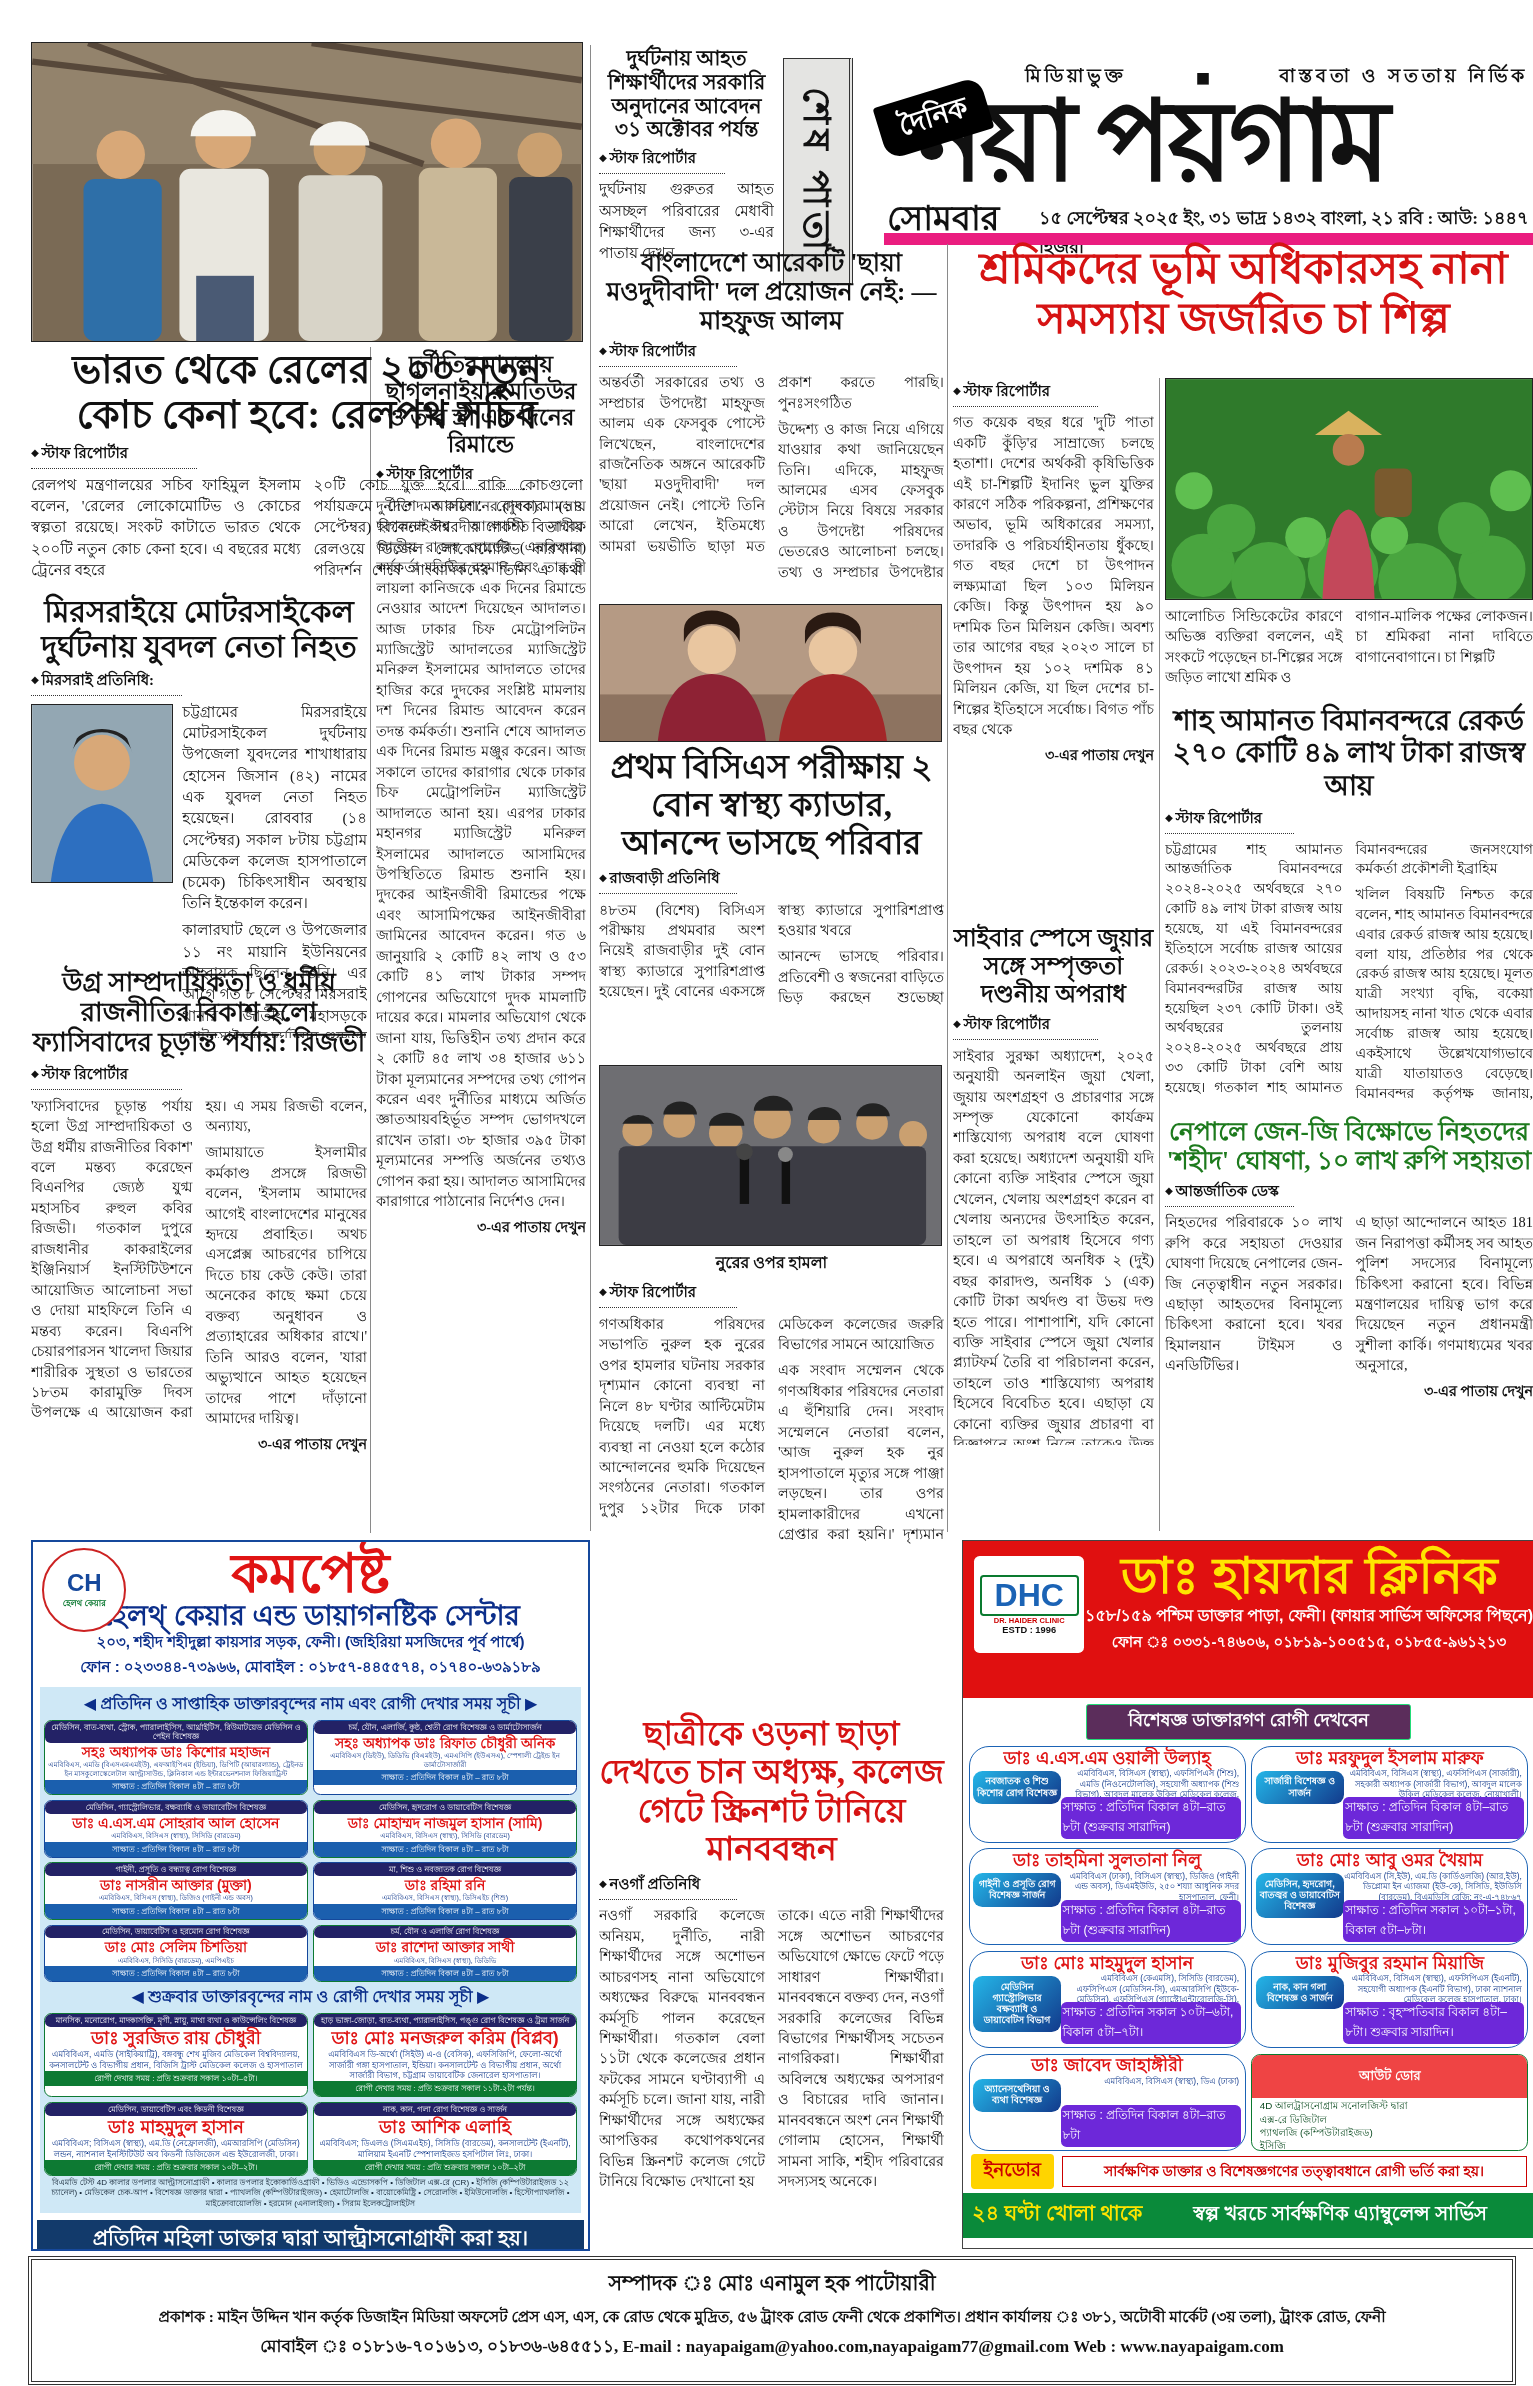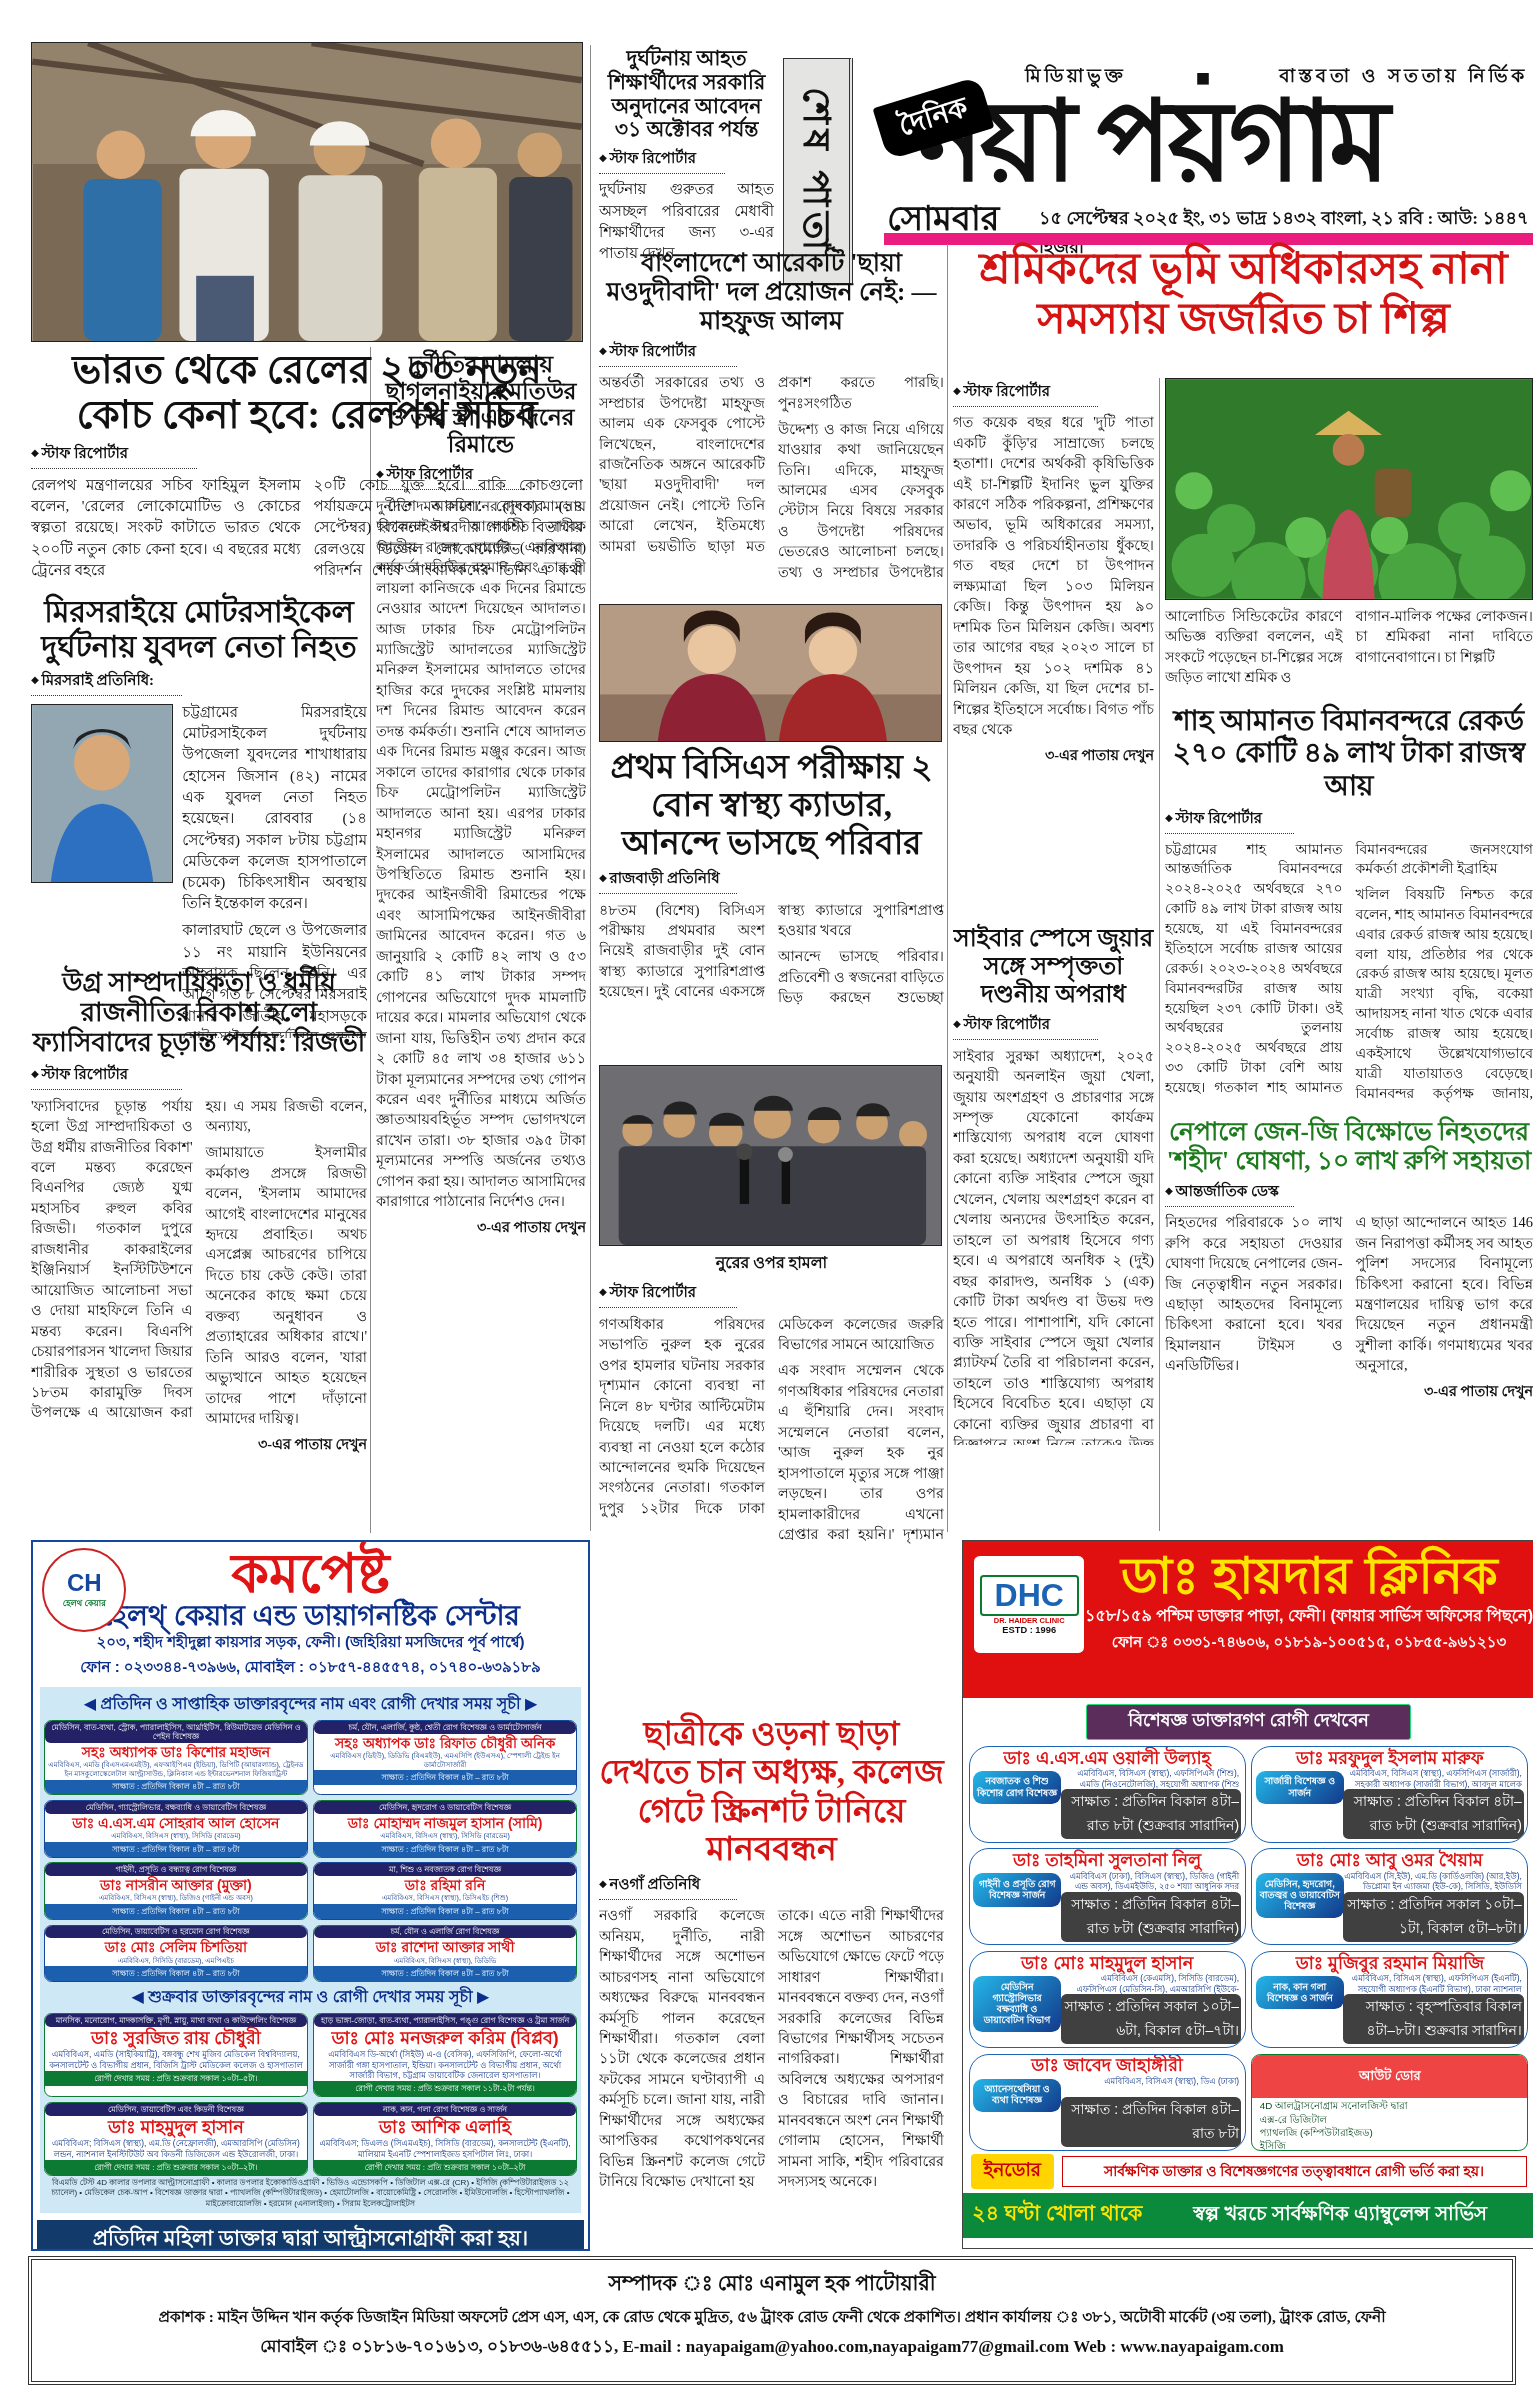--- a/index.html
+++ b/index.html
@@ -67,22 +67,22 @@
   .h-addr{font-weight:bold;font-size:16px;text-align:center}
   .h-phone{font-weight:bold;font-size:15px;text-align:center}
   .h-strip{background:#5b2d5b;color:#fff;font-weight:bold;font-size:17.7px;text-align:center;
            width:308px;margin:5.6px auto;padding:2.8px 7.5px;border:1.9px solid #2d7;border-radius:2.8px}
   .hgrid{display:grid;grid-template-columns:1fr 1fr;gap:5.6px;padding:0 5.6px}
   .hcard{position:relative;border:1.9px solid #1b63b5;border-radius:20px;background:#fff;height:95px;overflow:hidden}
   .hname{color:#e01414;font-weight:bold;font-size:17.7px;text-align:center;padding:1.9px 1.9px 0;line-height:1.05}
   .hquals{color:#123a8c;font-size:8.4px;line-height:1.25;text-align:right;padding:0.9px 5.6px 0 89px}
   .hside{position:absolute;left:3.7px;top:24px;width:82px;background:linear-gradient(135deg,#24b6e8,#123a8c);
          color:#fff;font-weight:bold;font-size:9.3px;text-align:center;border-radius:9.3px;padding:5.6px 2.8px;line-height:1.2}
-  .htime{position:absolute;right:3.7px;bottom:2.8px;left:91px;background:#404040;color:#fff;font-size:14px;
-         text-align:right;border-radius:5.6px;padding:0.9px 1.9px}
+  .htime{position:absolute;right:3.7px;bottom:2.8px;left:91px;background:#6d28d9;color:#fff;font-size:12px;
+         text-align:left;border-radius:5.6px;padding:0.9px 1.9px}
   .outdoor{border:1.9px solid #0a7a2f;border-radius:9.3px;overflow:hidden;height:95px}
   .out-title{background:#ef4444;color:#fff;font-weight:bold;font-size:13px;text-align:center;padding:11px 0}
   .out-list{font-size:9.8px;color:#0a4a1f;padding:1.9px 7.5px;line-height:1.35}
   .indoor-row{display:flex;align-items:center;gap:7.5px;padding:3.7px 7.5px}
   .in-chip{background:#ffd400;color:#c00;font-weight:bold;font-size:18.6px;padding:1.9px 13px;border-radius:3.7px}
   .in-note{color:#c00;font-weight:bold;font-size:14px;border:0.9px solid #c00;padding:2.8px 7.5px;flex:1;text-align:center}
   .h-bottom{background:#0a8a3a;display:flex;align-items:center;gap:13px;padding:5.6px 9.3px}
   .h-open{color:#ffe400;font-weight:bold;font-size:20.5px;white-space:nowrap}
   .h-amb{color:#fff;font-weight:bold;font-size:19.6px;flex:1;text-align:center}
   .hlogo{position:absolute;left:11.2px;top:15px;width:110px;height:97px;background:#fff;border-radius:5.6px;
@@ -361,21 +361,21 @@
 
     </div>
   </div>
 
   <div class="abs" style="left:1165px;top:1117px;width:368px">
     <div class="hl green" style="font-size:25px">নেপালে জেন-জি বিক্ষোভে নিহতদের 'শহীদ' ঘোষণা, ১০ লাখ রুপি সহায়তা</div>
     <div class="byline">আন্তর্জাতিক ডেস্ক</div>
     <div class="dotrule" style="width:35%"></div>
     <div class="bodytxt cols2" style="height:250px;font-size:14.4px">
       <p>নিহতদের পরিবারকে ১০ লাখ রুপি করে সহায়তা দেওয়ার ঘোষণা দিয়েছে নেপালের জেন-জি নেতৃত্বাধীন নতুন সরকার। এছাড়া আহতদের বিনামূল্যে চিকিৎসা করানো হবে। খবর হিমালয়ান টাইমস ও এনডিটিভির।</p>
-      <p>এ ছাড়া আন্দোলনে আহত 146 জন নিরাপত্তা কর্মীসহ সব আহত পুলিশ সদস্যের বিনামূল্যে চিকিৎসা করানো হবে। বিভিন্ন মন্ত্রণালয়ের দায়িত্ব ভাগ করে দিয়েছেন নতুন প্রধানমন্ত্রী সুশীলা কার্কি। গণমাধ্যমের খবর অনুসারে,</p>
+      <p>এ ছাড়া আন্দোলনে আহত 181 জন নিরাপত্তা কর্মীসহ সব আহত পুলিশ সদস্যের বিনামূল্যে চিকিৎসা করানো হবে। বিভিন্ন মন্ত্রণালয়ের দায়িত্ব ভাগ করে দিয়েছেন নতুন প্রধানমন্ত্রী সুশীলা কার্কি। গণমাধ্যমের খবর অনুসারে,</p>
       <p class="jump" style="text-align:right">৩-এর পাতায় দেখুন</p>
     </div>
   </div>
 
   <div class="abs compact sans" style="left:31px;top:1540px;width:555px;height:707px">
     <div style="position:relative;padding-top:3.7px">
       <div class="clogo abs" style="left:9.3px;top:5.6px">
         <span style="font-size:24px;color:#15489c">CH</span>
         <span style="font-size:8.4px">হেলথ কেয়ার</span>
       </div>

